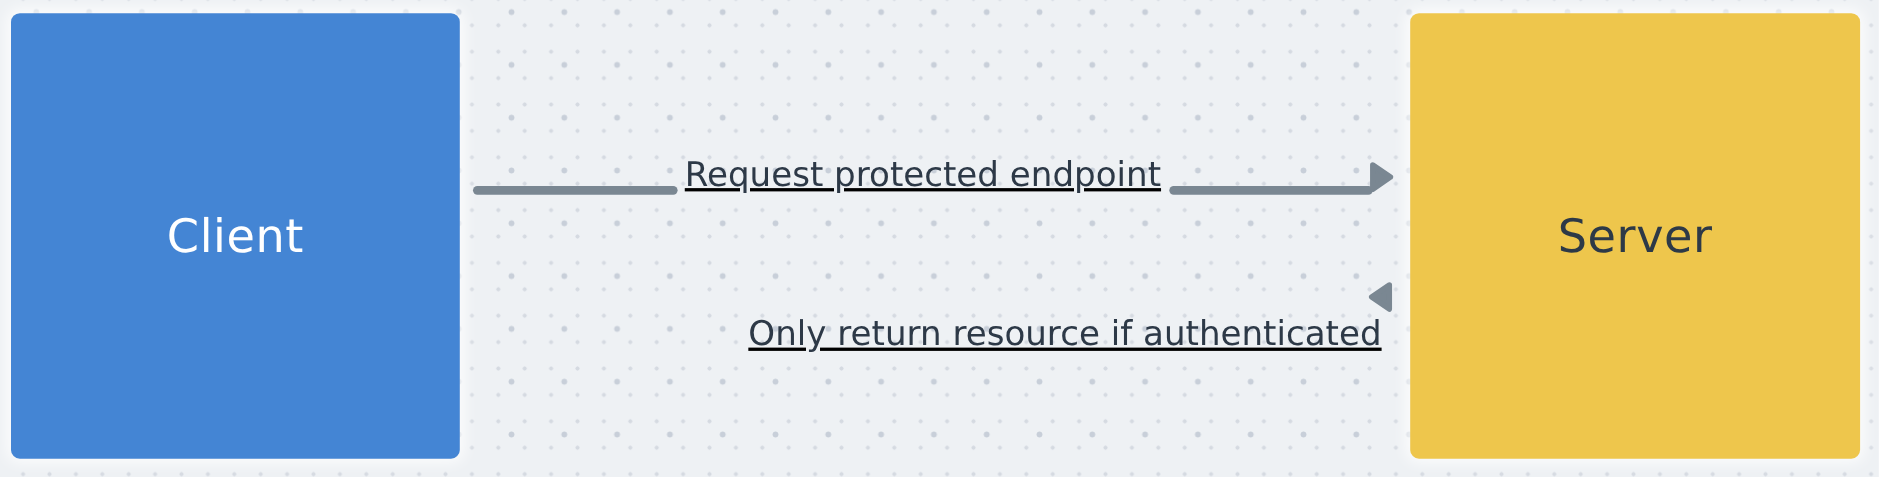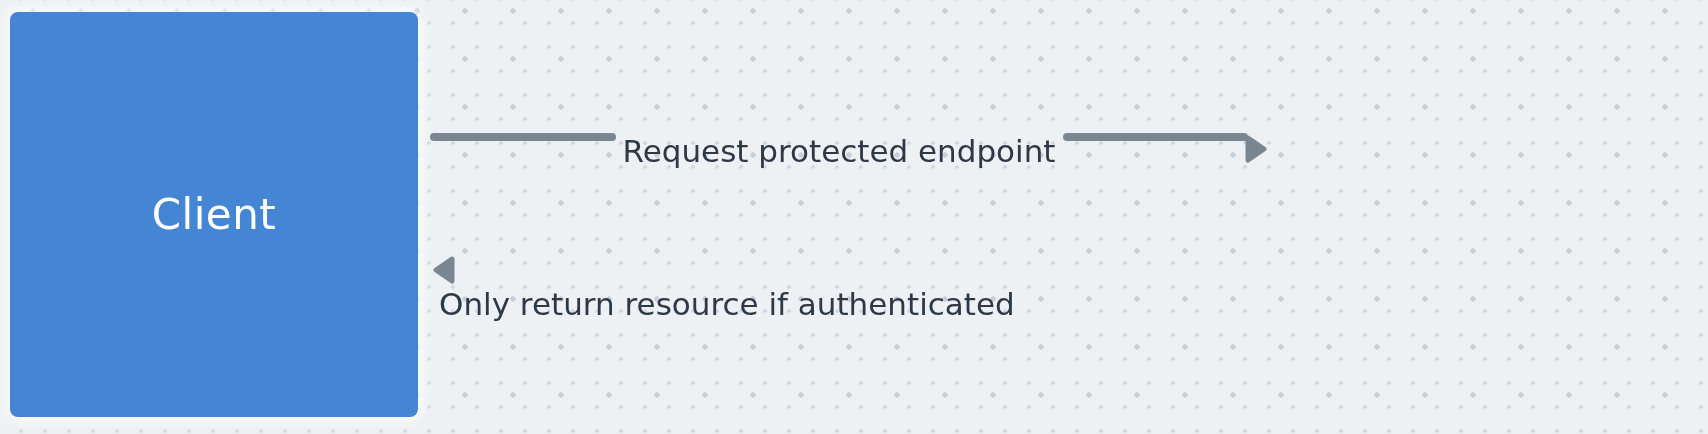--- a/index.html
+++ b/index.html
@@ -46,22 +46,23 @@
     letter-spacing: 0.5px;
     user-select: none;
   }
   .node-client .node-label { color: #ffffff; }
   .node-server .node-label { color: #2d3947; }
 
   
   .edge {
     position: absolute;
     display: flex;
-    align-items: flex-start;
+    align-items: flex-end;
     height: 44px;
+    text-decoration: underline;
   }
   .edge-request {
     left: 430px;
     width: 838px;
     top: 133px;
   }
   .edge-response {
     left: 432px;
     width: 831px;
     top: 254px;
@@ -89,20 +90,23 @@
 </style>
 </head>
 <body>
 
 <div class="canvas">
 
   <div class="node node-client">
     <span class="node-label">Client</span>
   </div>
 
+  <div class="node node-server">
+    <span class="node-label">Server</span>
+  </div>
 
   <div class="edge edge-request">
     <div class="line"></div>
     <span class="edge-label">Request protected endpoint</span>
     <div class="line"></div>
     <svg class="arrowhead right" width="24" height="32" viewBox="0 0 24 32">
       <path d="M4 5 L20 16 L4 27 Z" fill="#7a8792" stroke="#7a8792" stroke-width="5" stroke-linejoin="round"></path>
     </svg>
   </div>
 

